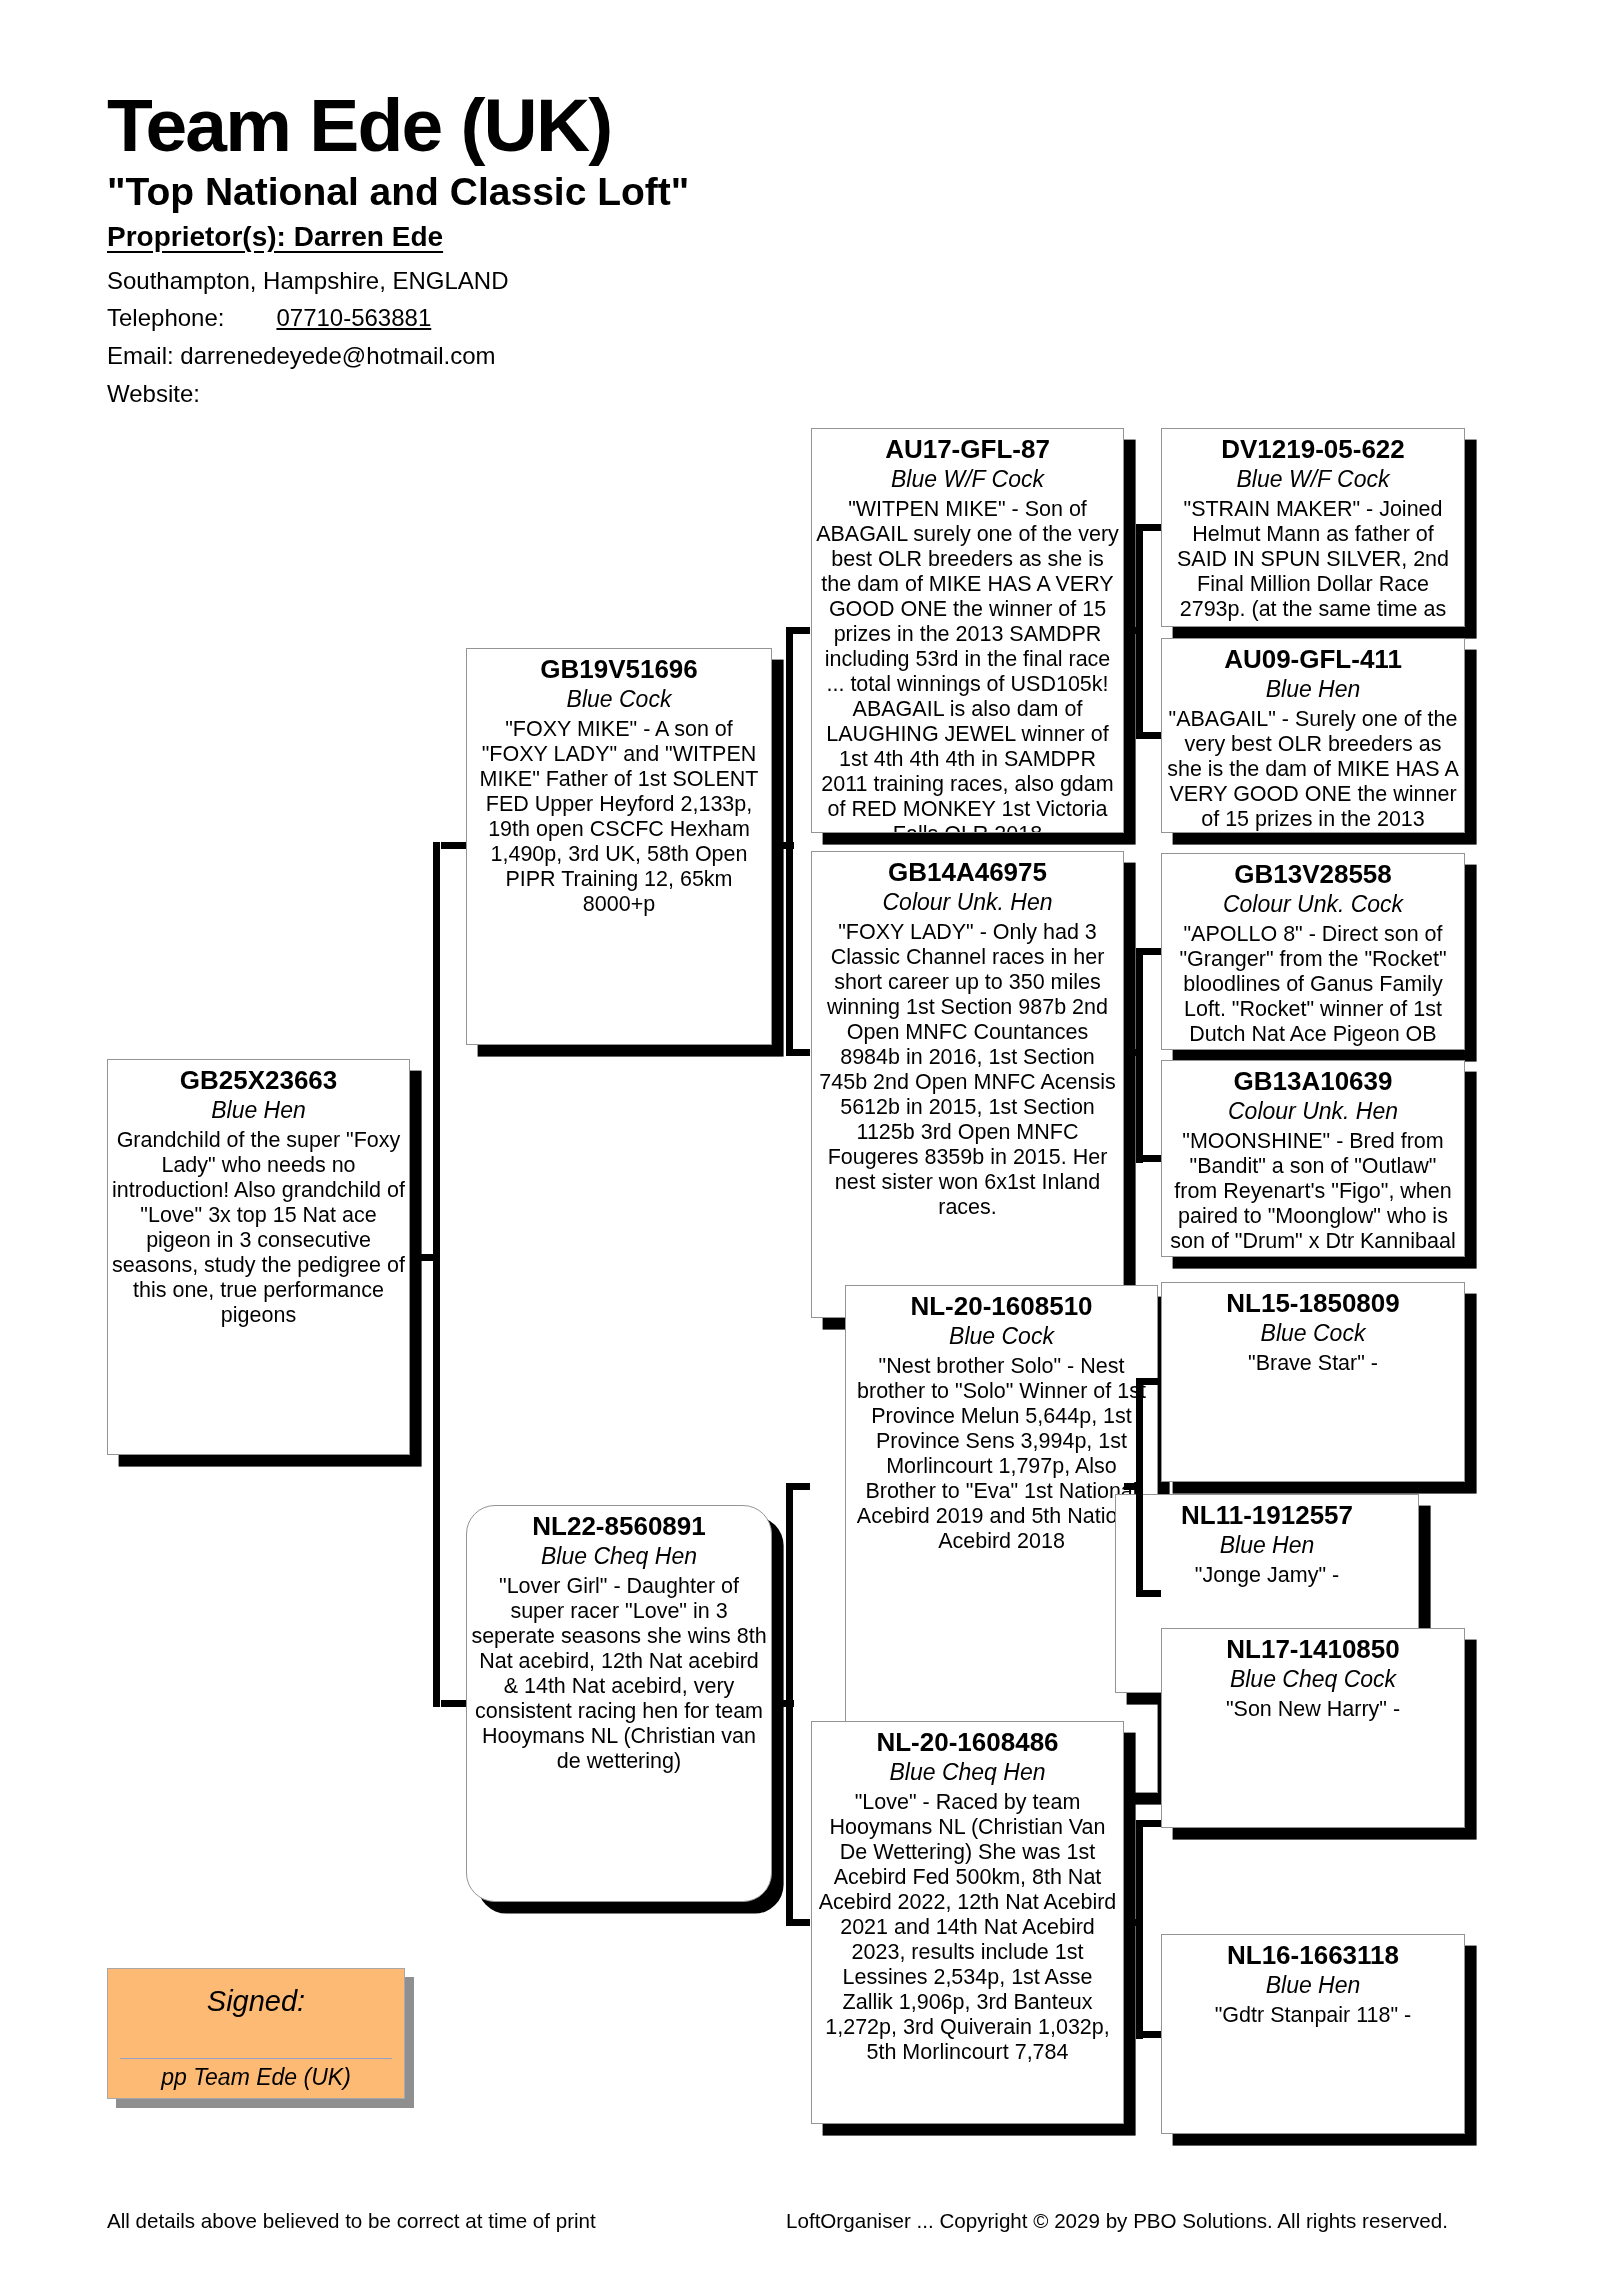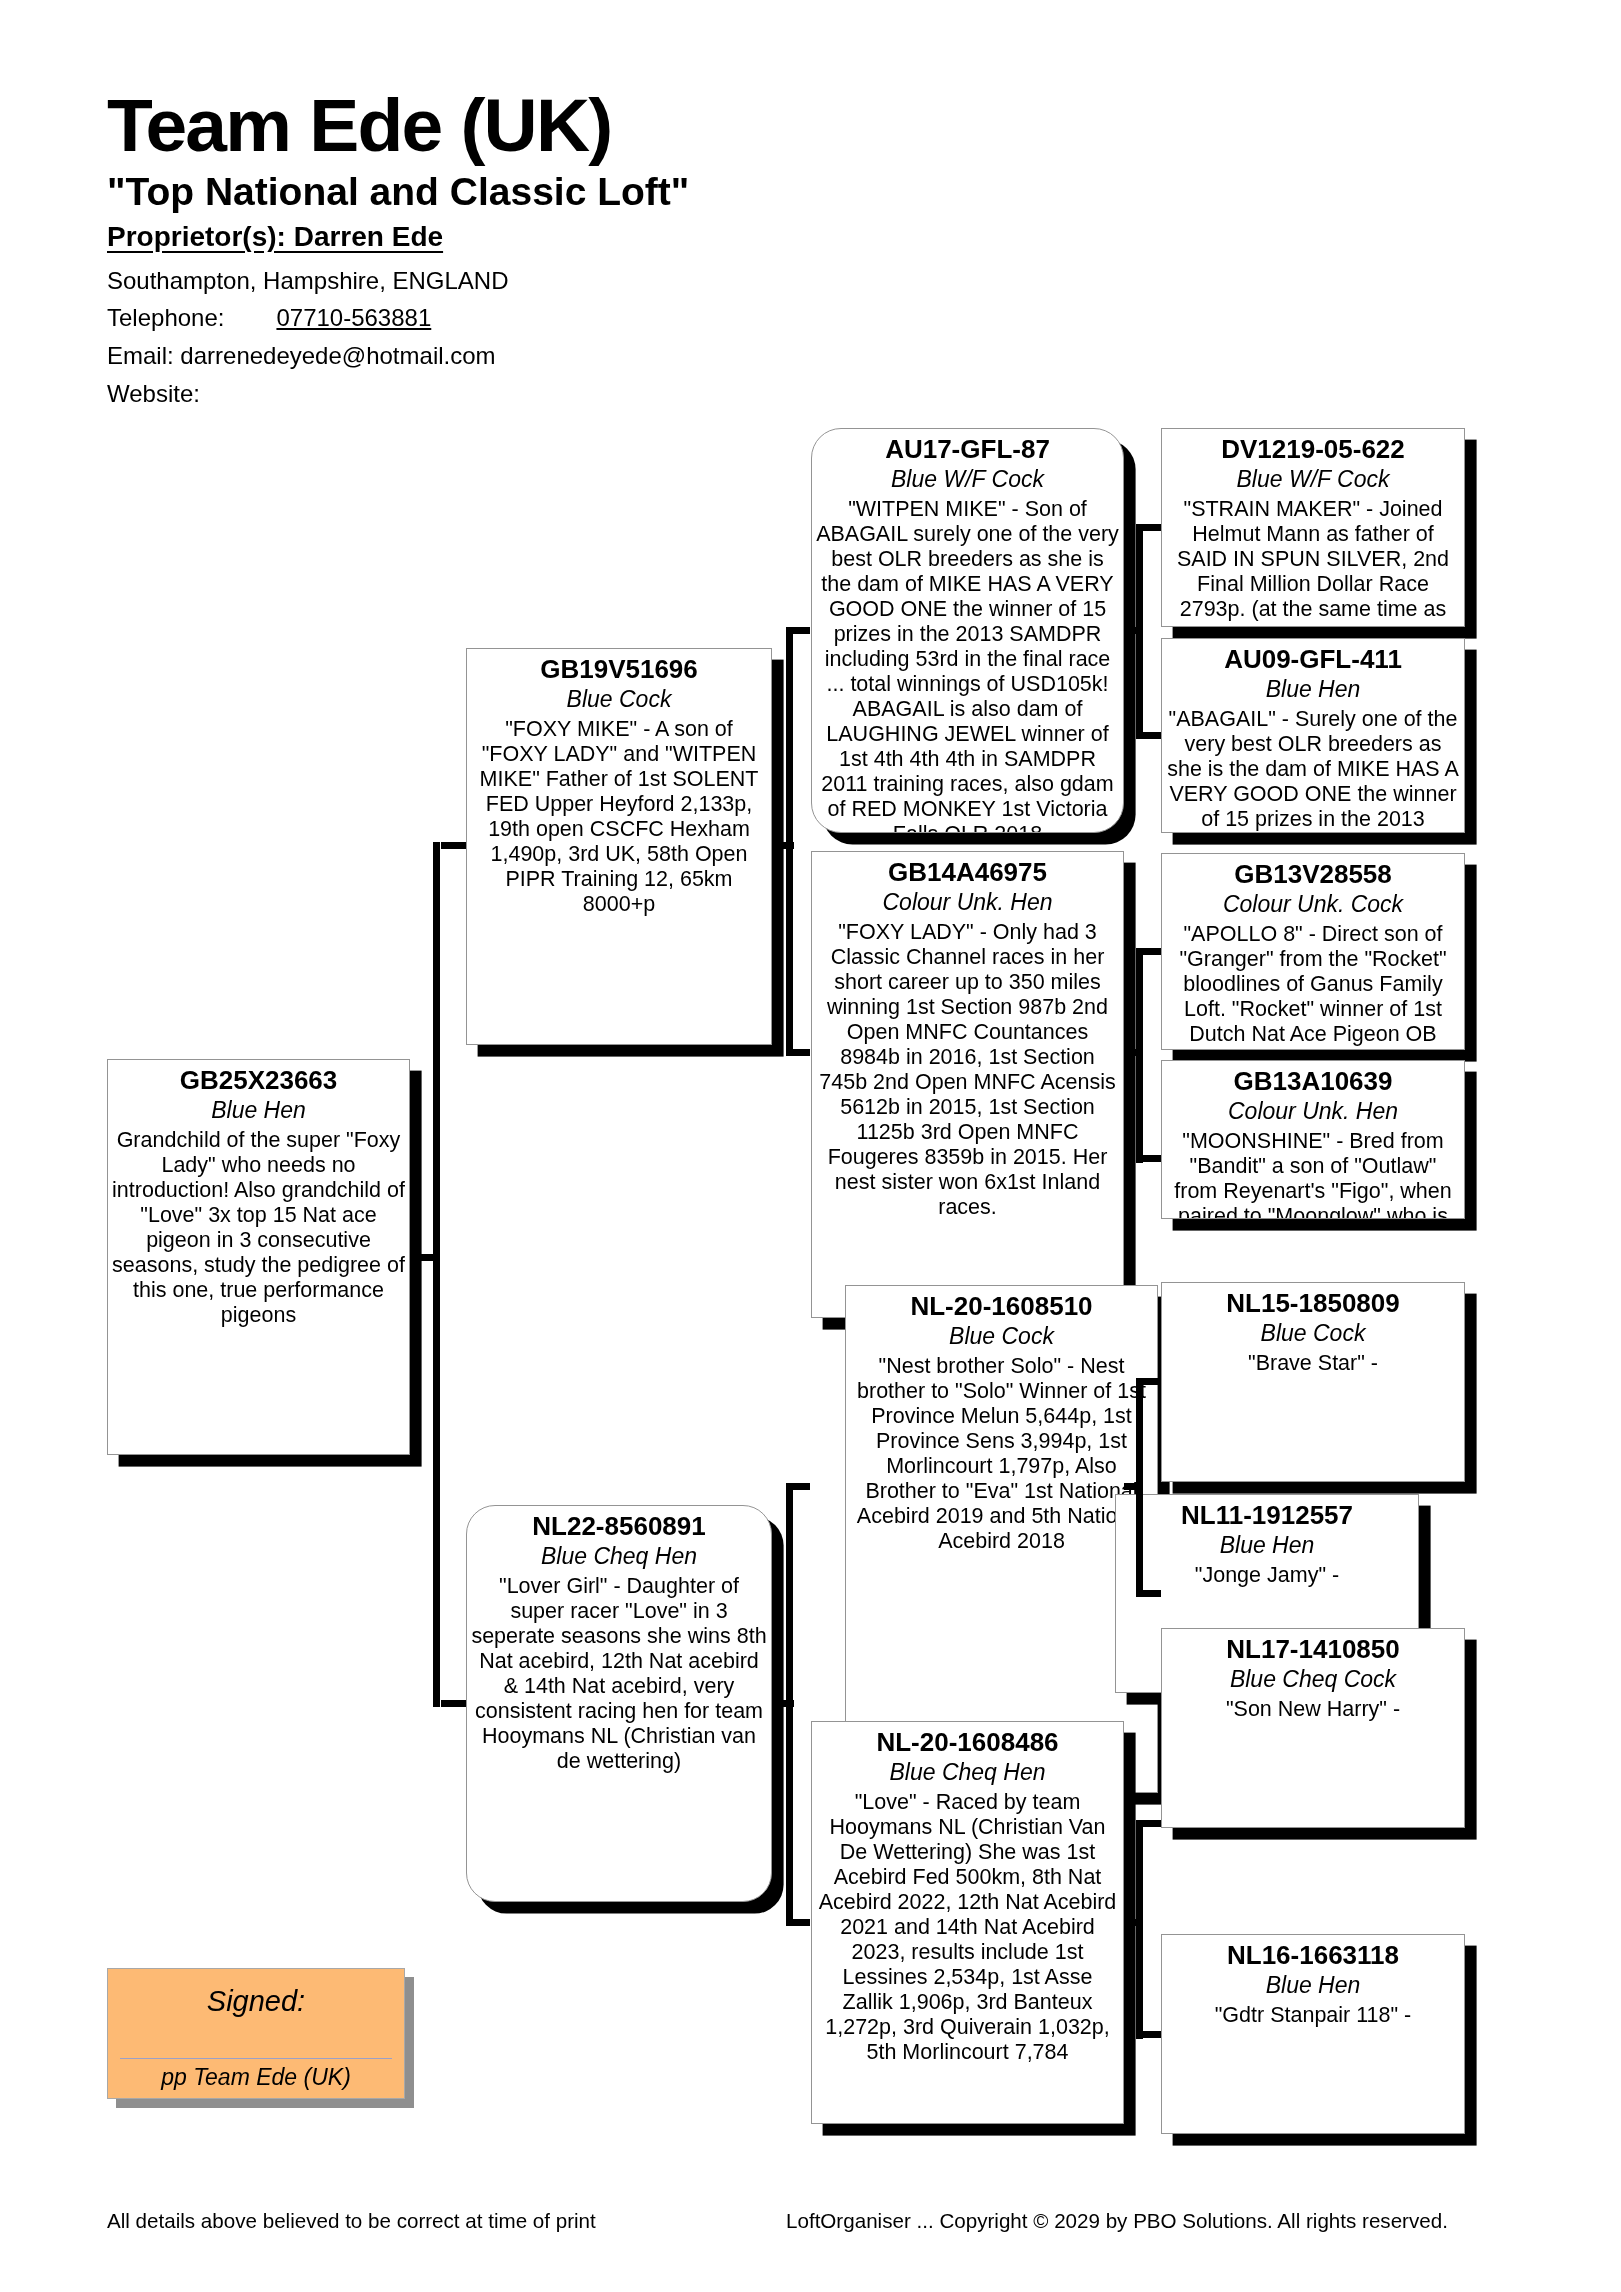--- a/index.html
+++ b/index.html
@@ -64,21 +64,21 @@
   <div class="ring">GB19V51696</div>
   <div class="cs">Blue Cock</div>
   <div class="notes">"FOXY MIKE" - A son of "FOXY LADY" and "WITPEN MIKE" Father of 1st SOLENT FED Upper Heyford 2,133p, 19th open CSCFC Hexham 1,490p, 3rd UK, 58th Open PIPR Training 12, 65km 8000+p</div>
 </div>
 <div class="box" style="left:466px;top:1505px;width:306px;height:397px;border-radius:29px;">
   <div class="ring">NL22-8560891</div>
   <div class="cs">Blue Cheq Hen</div>
   <div class="notes">"Lover Girl" - Daughter of super racer "Love" in 3 seperate seasons she wins 8th Nat acebird, 12th Nat acebird &amp; 14th Nat acebird, very consistent racing hen for team Hooymans NL (Christian van de wettering)</div>
 </div>
 
-<div class="box" style="left:811px;top:428px;width:313px;height:405px;border-radius:30px;">
+<div class="box" style="left:811px;top:428px;width:313px;height:405px;">
   <div class="ring">AU17-GFL-87</div>
   <div class="cs">Blue W/F Cock</div>
   <div class="notes">"WITPEN MIKE" - Son of ABAGAIL surely one of the very best OLR breeders as she is the dam of MIKE HAS A VERY GOOD ONE the winner of 15 prizes in the 2013 SAMDPR including 53rd in the final race ... total winnings of USD105k! ABAGAIL is also dam of LAUGHING JEWEL winner of 1st 4th 4th 4th in SAMDPR 2011 training races, also gdam of RED MONKEY 1st Victoria Falls OLR 2018</div>
 </div>
 <div class="box" style="left:811px;top:851px;width:313px;height:467px;">
   <div class="ring">GB14A46975</div>
   <div class="cs">Colour Unk. Hen</div>
   <div class="notes">"FOXY LADY" - Only had 3 Classic Channel races in her short career up to 350 miles winning 1st Section 987b 2nd Open MNFC Countances 8984b in 2016, 1st Section 745b 2nd Open MNFC Acensis 5612b in 2015, 1st Section 1125b 3rd Open MNFC Fougeres 8359b in 2015. Her nest sister won 6x1st Inland races.</div>
 </div>
 <div class="box" style="left:845px;top:1285px;width:313px;height:508px;">
@@ -100,21 +100,21 @@
 <div class="box" style="left:1161px;top:638px;width:304px;height:195px;">
   <div class="ring">AU09-GFL-411</div>
   <div class="cs">Blue Hen</div>
   <div class="notes">"ABAGAIL" - Surely one of the very best OLR breeders as she is the dam of MIKE HAS A VERY GOOD ONE the winner of 15 prizes in the 2013</div>
 </div>
 <div class="box" style="left:1161px;top:853px;width:304px;height:197px;">
   <div class="ring">GB13V28558</div>
   <div class="cs">Colour Unk. Cock</div>
   <div class="notes">"APOLLO 8" - Direct son of "Granger" from the "Rocket" bloodlines of Ganus Family Loft. "Rocket" winner of 1st Dutch Nat Ace Pigeon OB</div>
 </div>
-<div class="box" style="left:1161px;top:1060px;width:304px;height:159px;">
+<div class="box" style="left:1161px;top:1060px;width:304px;height:197px;">
   <div class="ring">GB13A10639</div>
   <div class="cs">Colour Unk. Hen</div>
   <div class="notes">"MOONSHINE" - Bred from "Bandit" a son of "Outlaw" from Reyenart's "Figo", when paired to "Moonglow" who is son of "Drum" x Dtr Kannibaal</div>
 </div>
 <div class="box" style="left:1161px;top:1282px;width:304px;height:200px;">
   <div class="ring">NL15-1850809</div>
   <div class="cs">Blue Cock</div>
   <div class="notes">"Brave Star" -</div>
 </div>
 <div class="box" style="left:1115px;top:1494px;width:304px;height:199px;">

